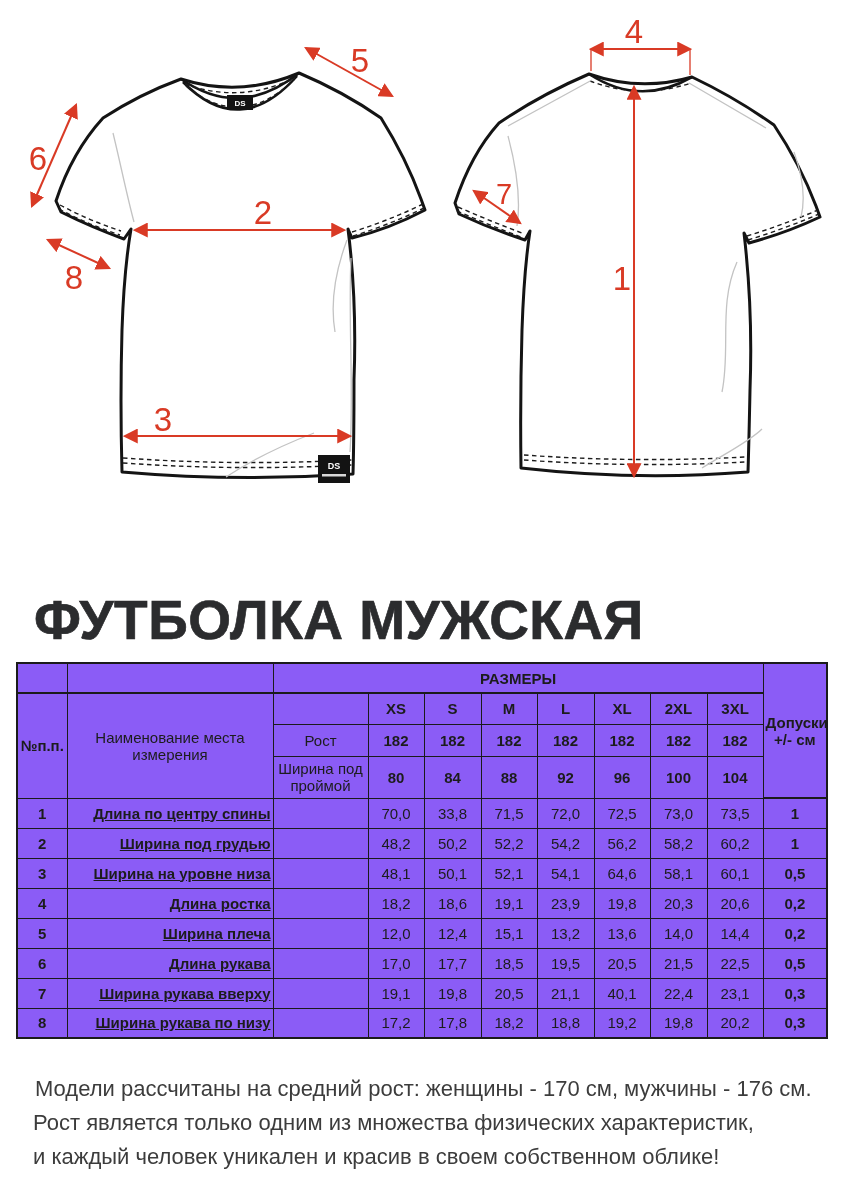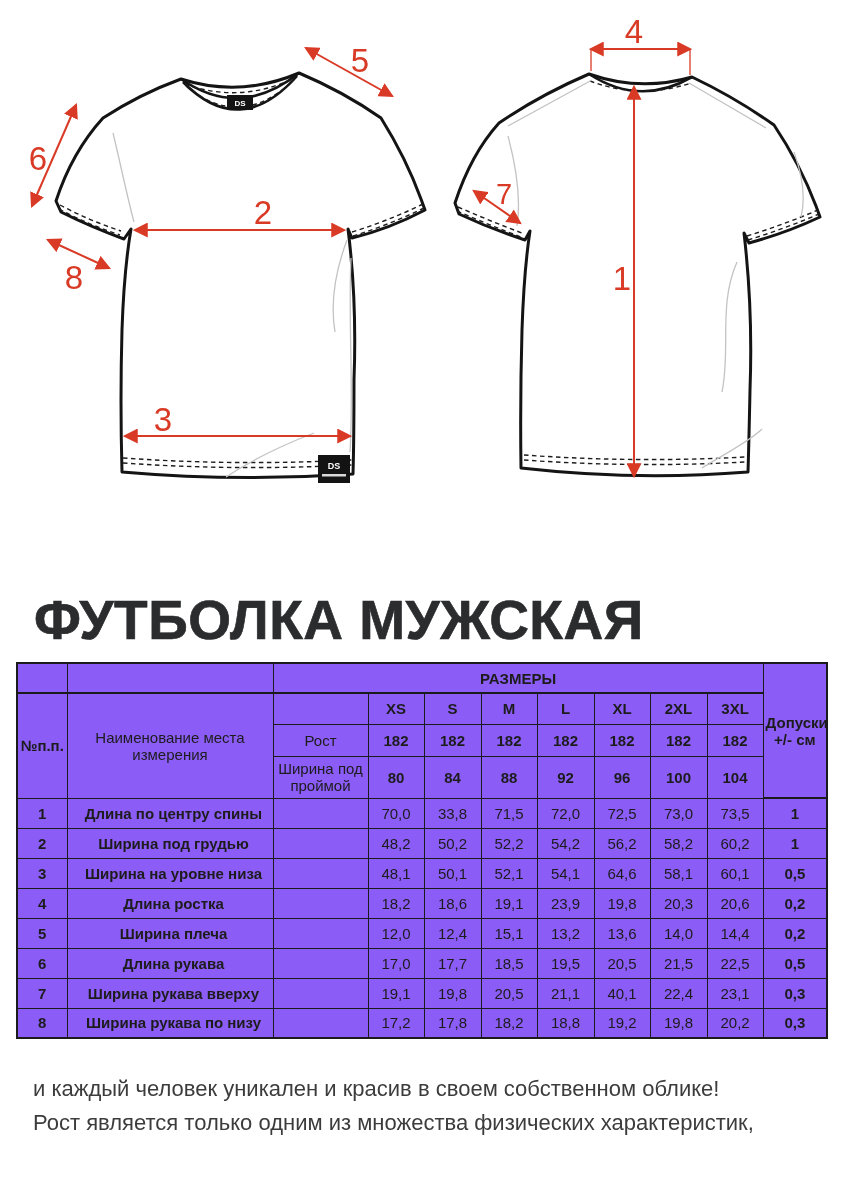--- a/index.html
+++ b/index.html
@@ -18,21 +18,21 @@
   .brand-text{fill:#ffffff;font-family:"Liberation Sans",sans-serif;font-weight:bold;text-anchor:middle;}
 
   h1.title{position:absolute;left:34px;top:598px;margin:0;font-size:55px;line-height:44px;
            font-weight:bold;letter-spacing:0.5px;color:#2b2c2e;-webkit-text-stroke:0.7px #2b2c2e;}
 
   table.size{position:absolute;left:16px;top:662px;width:810px;border-collapse:collapse;
              table-layout:fixed;background:#8b5cf6;border:2px solid #1b1b1b;}
   table.size td{border:1px solid #1b1b1b;text-align:center;vertical-align:middle;
                 font-size:15px;padding:0 2px;color:#1c1c1c;}
   table.size .b{font-weight:bold;}
-  table.size .name-cell{text-align:center;padding-left:9px;font-weight:bold;}
+  table.size .name-cell{text-align:right;padding-left:9px;font-weight:bold;text-decoration:underline;}
   tr.r1 td{border-bottom-width:2px;}
   tr.r1{height:30px;} tr.r2{height:31px;} tr.r3{height:32px;padding-left:35px;} tr.r4{height:42px;}
   tr.dr{height:30px;}
   td.sz{font-size:16px;}
 
   .footer{position:absolute;left:33px;top:1072px;width:800px;font-size:22px;line-height:34px;color:#3c3c3c;}
   .footer .l1{text-indent:2px;}
 </style>
 </head>
 <body>
@@ -274,17 +274,18 @@
       <td>18,8</td>
       <td>19,2</td>
       <td>19,8</td>
       <td>20,2</td>
       <td class="b">0,3</td>
     </tr>
   </tbody>
     </table>
 
   <div class="footer">
+    <div class="l1">Модели рассчитаны на средний рост: женщины - 170 см, мужчины - 176 см.</div>
+    <div>Рост является только одним из множества физических характеристик,</div>
     <div>и каждый человек уникален и красив в своем собственном облике!</div>
-    <div>Рост является только одним из множества физических характеристик,</div>
   </div>
 
 </div>
 
 </body></html>

